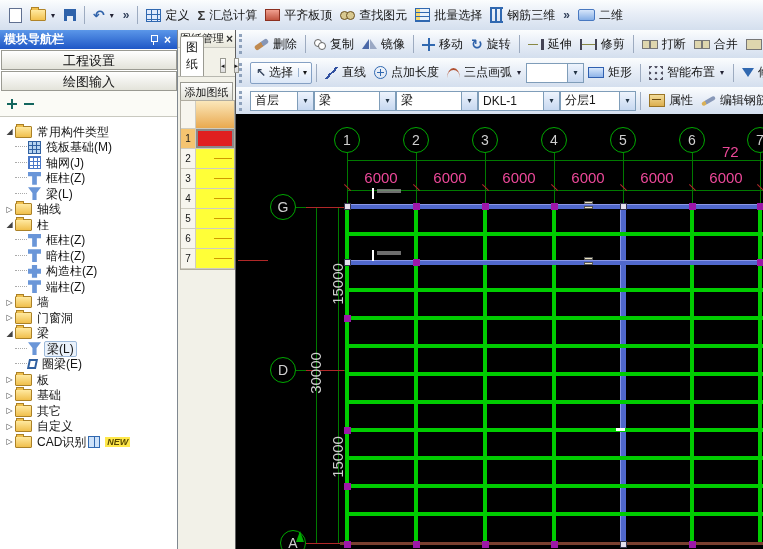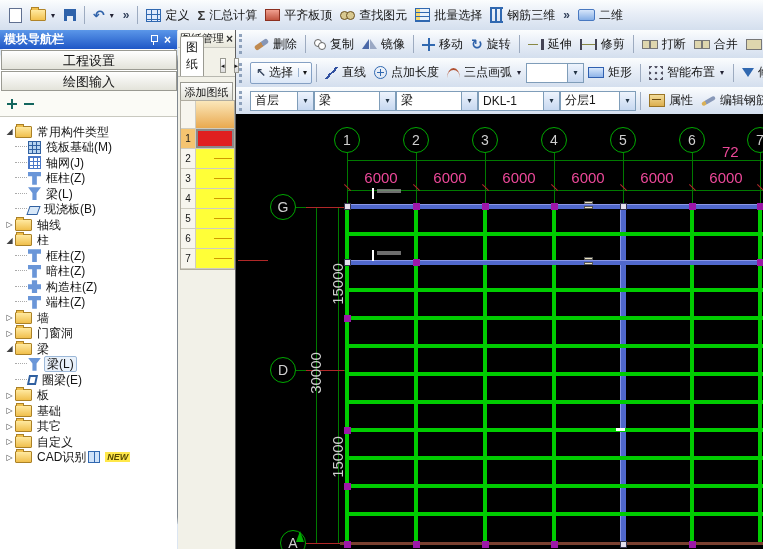--- a/index.html
+++ b/index.html
@@ -71,21 +71,21 @@
       linear-gradient(#3068b0,#3068b0) 5px 2px/1px 7px no-repeat,
       linear-gradient(#3068b0,#3068b0) 2px 5px/7px 1px no-repeat;}
   .ic-arc{width:13px;height:8px;border-top:2px solid #b05030;border-radius:100% 100% 0 0/200% 200% 0 0;}
   .ic-rect{width:14px;height:9px;border:1px solid #3060b0;background:linear-gradient(#d8e8fc,#8fb4e8);}
   .ic-smart{width:12px;height:12px;border:1px dashed #556;background:radial-gradient(circle 1.5px,#556 1.4px,transparent 1.6px) center/6px 6px;}
   .ic-funnel{width:0;height:0;border-left:6px solid transparent;border-right:6px solid transparent;border-top:9px solid #3068b0;}
   .ic-prop{width:14px;height:11px;background:linear-gradient(#f2dc9a,#dcae4e);border:1px solid #9a7426;position:relative;}
   .ic-prop::after{content:"";position:absolute;left:2px;top:4px;width:9px;height:1px;background:#6a4a10;}
   .ic-pencil{width:15px;height:4px;border-radius:2px;transform:rotate(-30deg);background:linear-gradient(90deg,#d8b058 0 30%,#8898b8 30%);}
   
-  #nav{position:absolute;left:0;top:30px;width:178px;height:519px;background:#fff;border-right:1px solid #808890;box-sizing:border-box;border-radius:32px;}
+  #nav{position:absolute;left:0;top:30px;width:178px;height:519px;background:#fff;border-right:1px solid #808890;box-sizing:border-box;}
   .ptitle{height:19px;background:linear-gradient(#5b97e9,#1f57c6);color:#fff;font-weight:bold;
       display:flex;align-items:center;padding:0 4px;gap:4px;}
   .ptitle .t{flex:1 1 auto;}
   .pin{width:9px;height:10px;position:relative;}
   .pin::before{content:"";position:absolute;left:2px;top:0;width:5px;height:5px;border:1px solid #fff;}
   .pin::after{content:"";position:absolute;left:4px;top:6px;width:1px;height:4px;background:#fff;}
   .xbtn{color:#fff;font-weight:bold;font-size:12px;line-height:12px;padding:0 2px;}
   .bigbtn{display:block;margin:1px 0 0 1px;height:20px;line-height:20px;text-align:center;
       background:linear-gradient(#ffffff,#e3e3da);border:1px solid #9a9a92;box-sizing:border-box;font-size:13px;}
   .ttools{height:25px;background:#fbfbf6;border-bottom:1px solid #c9c9c0;display:flex;align-items:center;gap:7px;padding:0 7px;}
@@ -372,26 +372,20 @@
           <span class="tw"></span>
           <span class="tguide"></span>
           <span class="ti ti-col"></span>
           <span class="tlabel">框柱(Z)</span>
         </div>
         <div class="trow">
           <span class="tw"></span>
           <span class="tguide"></span>
           <span class="ti ti-beam"></span>
           <span class="tlabel">梁(L)</span>
-        </div>
-        <div class="trow">
-          <span class="tw"></span>
-          <span class="tguide"></span>
-          <span class="ti ti-slab"></span>
-          <span class="tlabel">现浇板(B)</span>
         </div>
         <div class="trow">
           <span class="tw">▷</span>
           <span class="tfold"></span>
           <span class="tlabel">轴线</span>
         </div>
         <div class="trow">
           <span class="tw">◢</span>
           <span class="tfold"></span>
           <span class="tlabel">柱</span>

